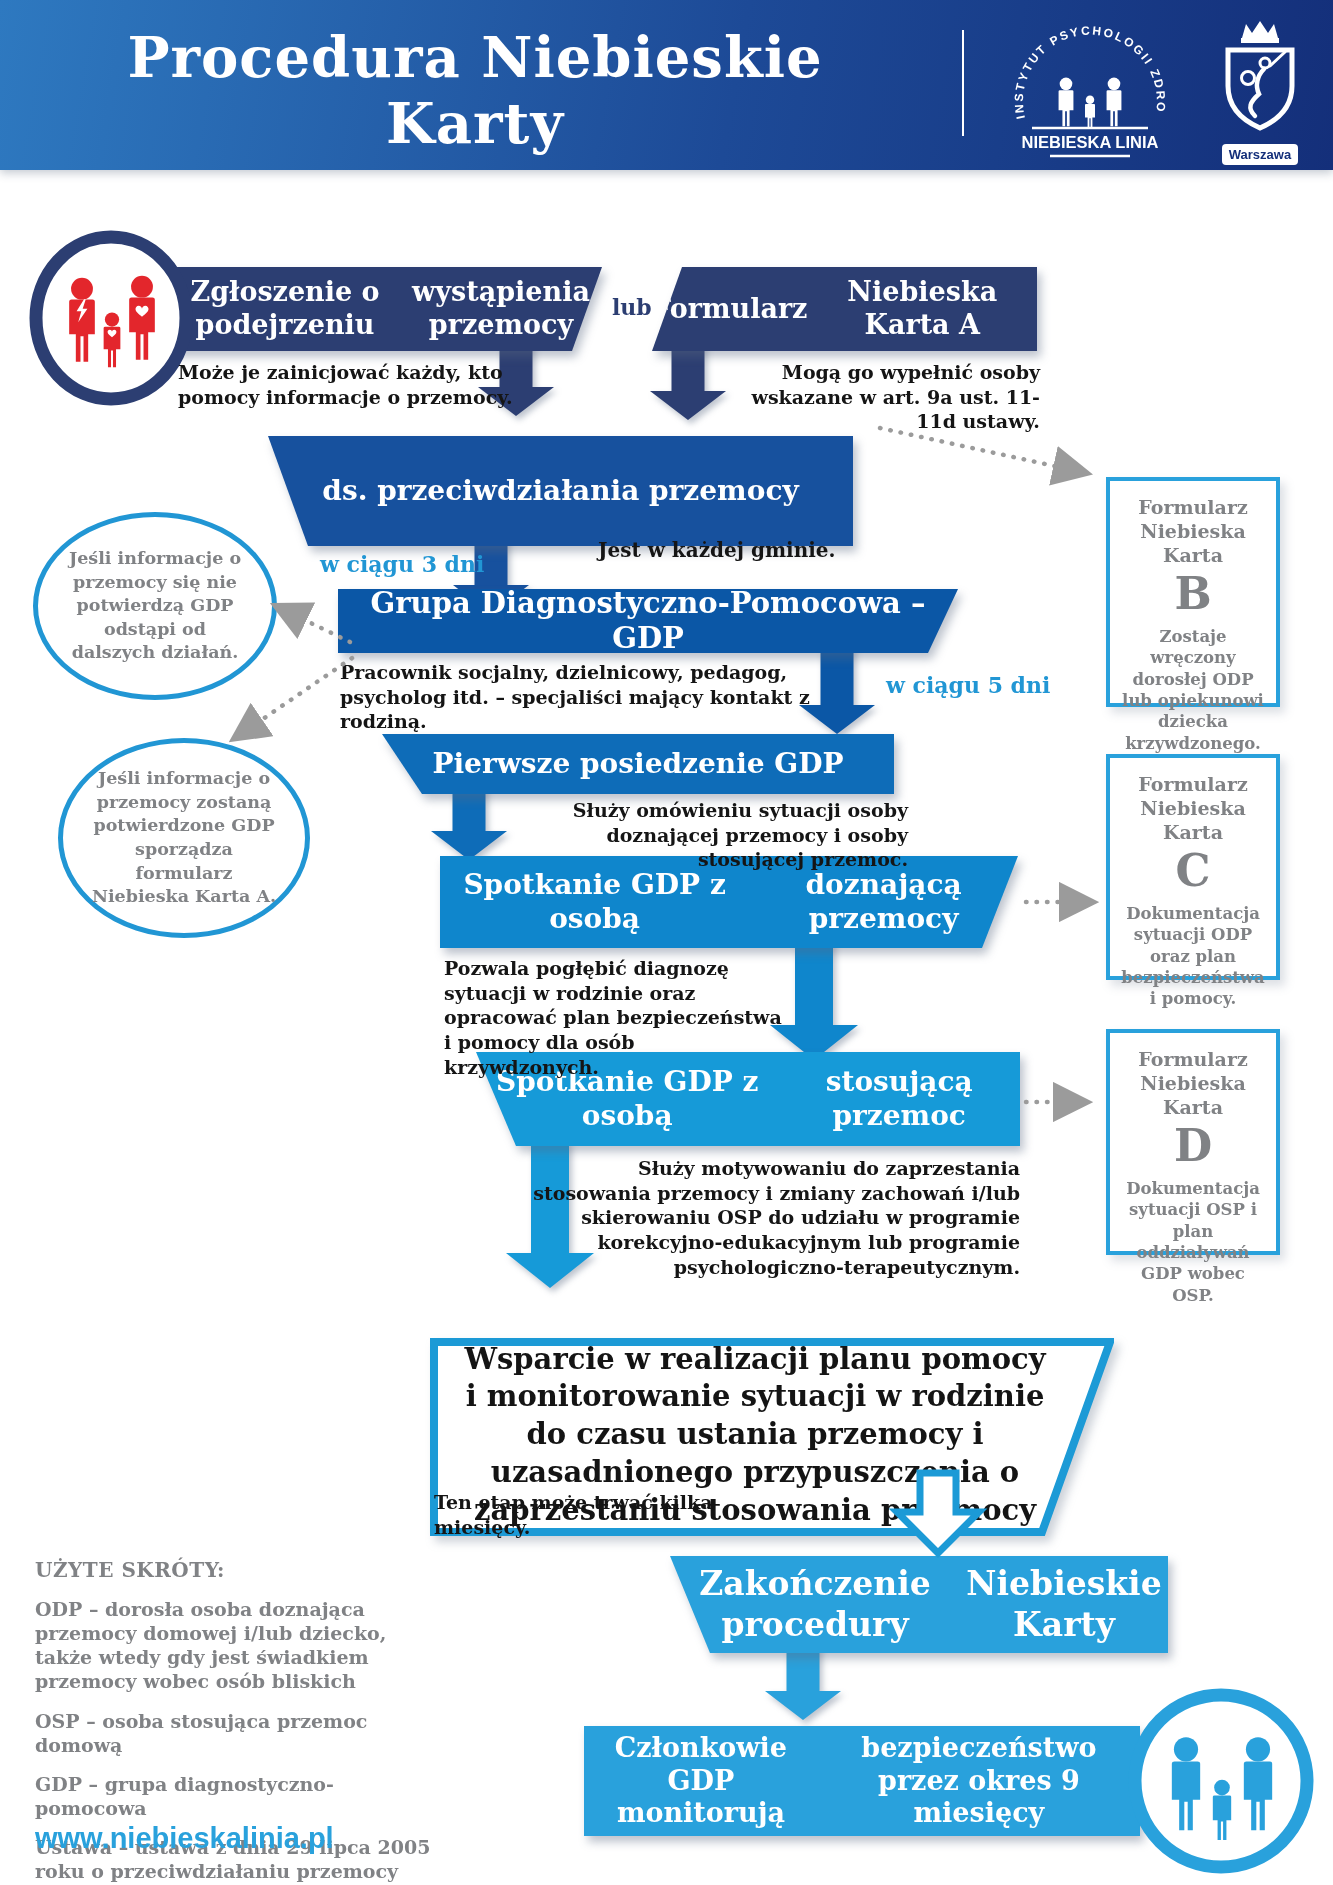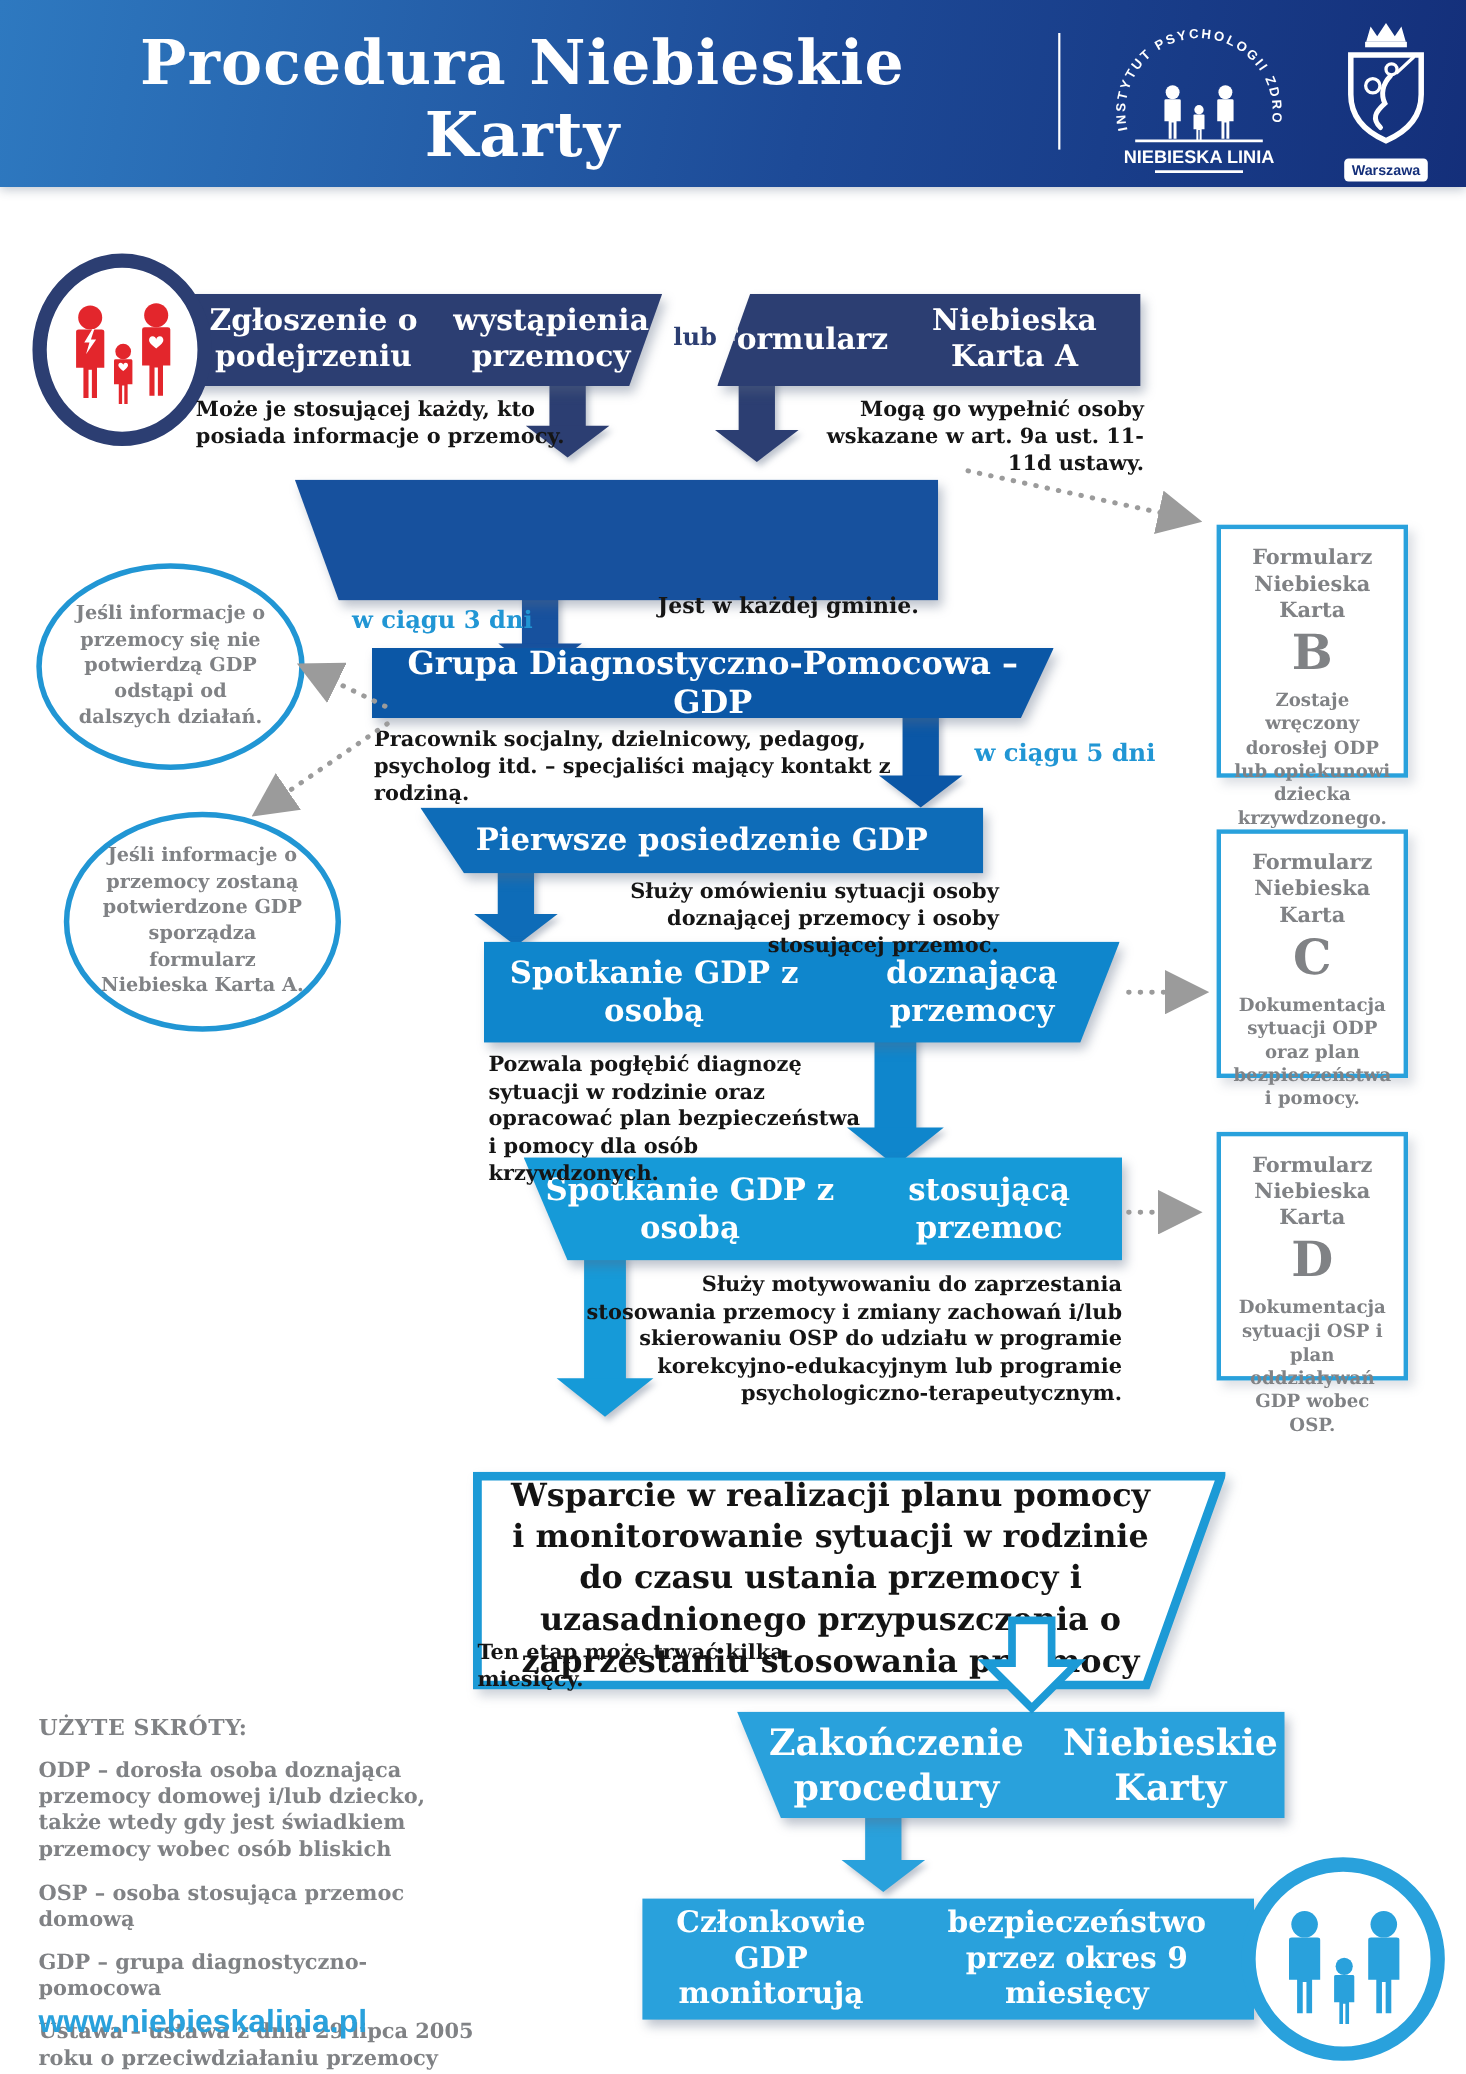--- a/index.html
+++ b/index.html
@@ -152,25 +152,26 @@
     </div>
   </div>
   <div class="arrow" style="left:478px;top:338px;width:76px;height:78px;--c:var(--navy)">
       <div class="st"></div>
       <div class="hd"></div>
     </div>
   <div class="arrow" style="left:650px;top:338px;width:76px;height:82px;--c:var(--navy)">
       <div class="st"></div>
       <div class="hd"></div>
     </div>
-  <div class="note" style="left:178px;top:360px;width:352px">Może je stosującej każdy, kto posiada informacje o przemocy.</div>
+  <div class="note" style="left:178px;top:360px;width:352px">Może je zainicjować każdy, kto pomocy informacje o przemocy.</div>
   <div class="note r" style="left:726px;top:360px;width:314px">Mogą go wypełnić osoby wskazane w art. 9a ust. 11-11d ustawy.</div>
 
   <div class="shw" style="left:268px;top:436px;width:585px;height:110px">
     <div class="bx slant-lb" style="background:var(--blue_step3);font-size:28px">
+      <span>ds. przeciwdziałania przemocy</span>
     </div>
   </div>
   <div class="timing" style="left:320px;top:551px">w ciągu 3 dni</div>
   <div class="note" style="left:598px;top:537px;font-size:20px">Jest w każdej gminie.</div>
   <div class="arrow" style="left:452px;top:528px;width:78px;height:86px;--c:var(--blue_step3)">
       <div class="st"></div>
       <div class="hd"></div>
     </div>
 
   <div class="ellipse" style="left:33px;top:512px;width:244px;height:188px;padding:22px 26px">Jeśli informacje o przemocy się nie potwierdzą GDP odstąpi od dalszych działań.</div>

